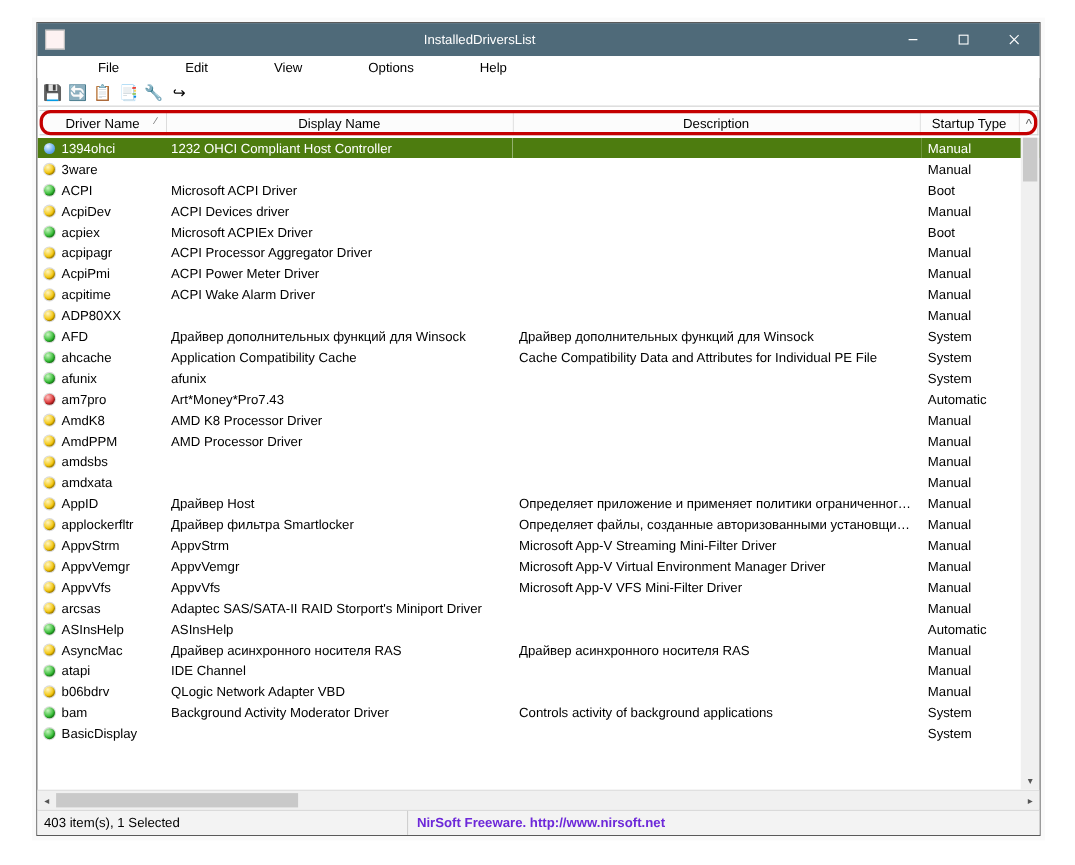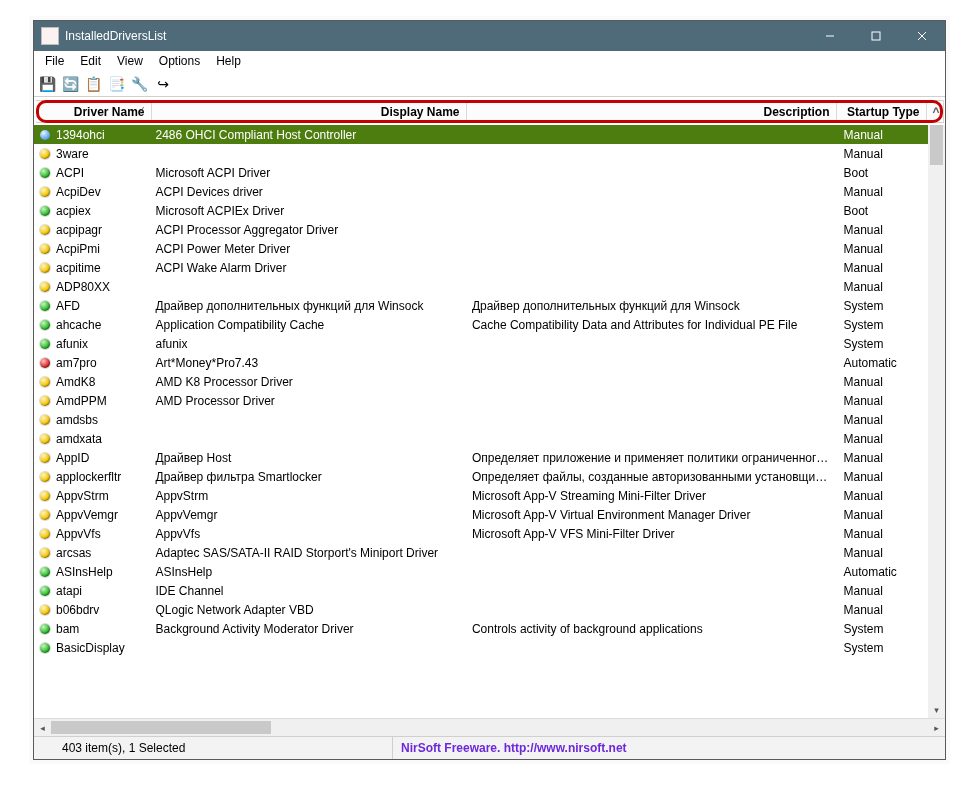--- a/index.html
+++ b/index.html
@@ -27,20 +27,21 @@
   }
   
   .titlebar {
     height: 30px;
     background: #4f6a79;
     display: flex;
     align-items: center;
     color: #fff;
     font-size: 12px;
     padding-left: 7px;
+    text-align: center;
   }
   .titlebar .app-icon {
     width: 16px;
     height: 16px;
     background: #fdf2f2;
     border: 1px solid #bbb;
     margin-right: 6px;
     display: inline-block;
   }
   .titlebar .title-text {
@@ -64,20 +65,21 @@
     height: 20px;
     background: #fff;
     display: flex;
     align-items: center;
     padding: 0 4px;
     font-size: 12px;
     gap: 2px;
   }
   .menubar span {
     padding: 1px 7px;
+    margin-left: 44px;
   }
   
   .toolbar {
     height: 25px;
     display: flex;
     align-items: center;
     padding: 0 3px;
     gap: 1px;
     border-bottom: 1px solid #d0d0d0;
   }
@@ -111,22 +113,22 @@
     overflow: hidden;
     position: relative;
   }
   table.listview {
     width: 100%;
     border-collapse: collapse;
     table-layout: fixed;
   }
   table.listview thead th {
     background: #fcfcfc;
-    font-weight: bold;
-    text-align: right;
+    font-weight: normal;
+    text-align: center;
     height: 21px;
     padding: 0 6px;
     border-right: 1px solid #d9d9d9;
     border-bottom: 1px solid #d0d0d0;
     border-top: 1px solid #d0d0d0;
     white-space: nowrap;
     overflow: hidden;
     position: relative;
     font-size: 12px;
   }
@@ -220,21 +222,21 @@
     display: flex;
     align-items: center;
     font-size: 12px;
     background: #f3f3f3;
   }
   .statusbar .cell1 {
     width: 330px;
     padding-left: 6px;
     border-right: 1px solid #cfcfcf;
     height: 100%;
-    display:flex;align-items:center;margin-left:22px;
+    display:flex;align-items:center;
   }
   .statusbar .cell2 {
     flex: 1;
     padding-left: 8px;
     color: #6d28d9;
     font-weight: bold;
     height:100%;
     display:flex;align-items:center;
   }
   
@@ -328,21 +330,21 @@
         <colgroup>
           <col id="bcol1" style="width: 115px;">
             <col id="bcol2" style="width: 315px;">
             <col id="bcol3" style="width: 370px;">
             <col id="bcol4" style="width: 90px;">
             <col style="width:17px">
         </colgroup>
         <tbody id="rows-body">
             <tr class="row-sel">
               <td><span class="orb-sel"></span><span>1394ohci</span></td>
-              <td>2486 OHCI Compliant Host Controller</td>
+              <td>1232 OHCI Compliant Host Controller</td>
               <td></td>
               <td>Manual</td>
               <td></td>
             </tr>
             <tr>
               <td><span class="orb yellow"></span><span>3ware</span></td>
               <td></td>
               <td></td>
               <td>Manual</td>
               <td></td>
@@ -492,20 +494,27 @@
               <td>Adaptec SAS/SATA-II RAID Storport's Miniport Driver</td>
               <td></td>
               <td>Manual</td>
               <td></td>
             </tr>
             <tr>
               <td><span class="orb green"></span><span>ASInsHelp</span></td>
               <td>ASInsHelp</td>
               <td></td>
               <td>Automatic</td>
+              <td></td>
+            </tr>
+            <tr>
+              <td><span class="orb yellow"></span><span>AsyncMac</span></td>
+              <td>Драйвер асинхронного носителя RAS</td>
+              <td>Драйвер асинхронного носителя RAS</td>
+              <td>Manual</td>
               <td></td>
             </tr>
             <tr>
               <td><span class="orb green"></span><span>atapi</span></td>
               <td>IDE Channel</td>
               <td></td>
               <td>Manual</td>
               <td></td>
             </tr>
             <tr>

